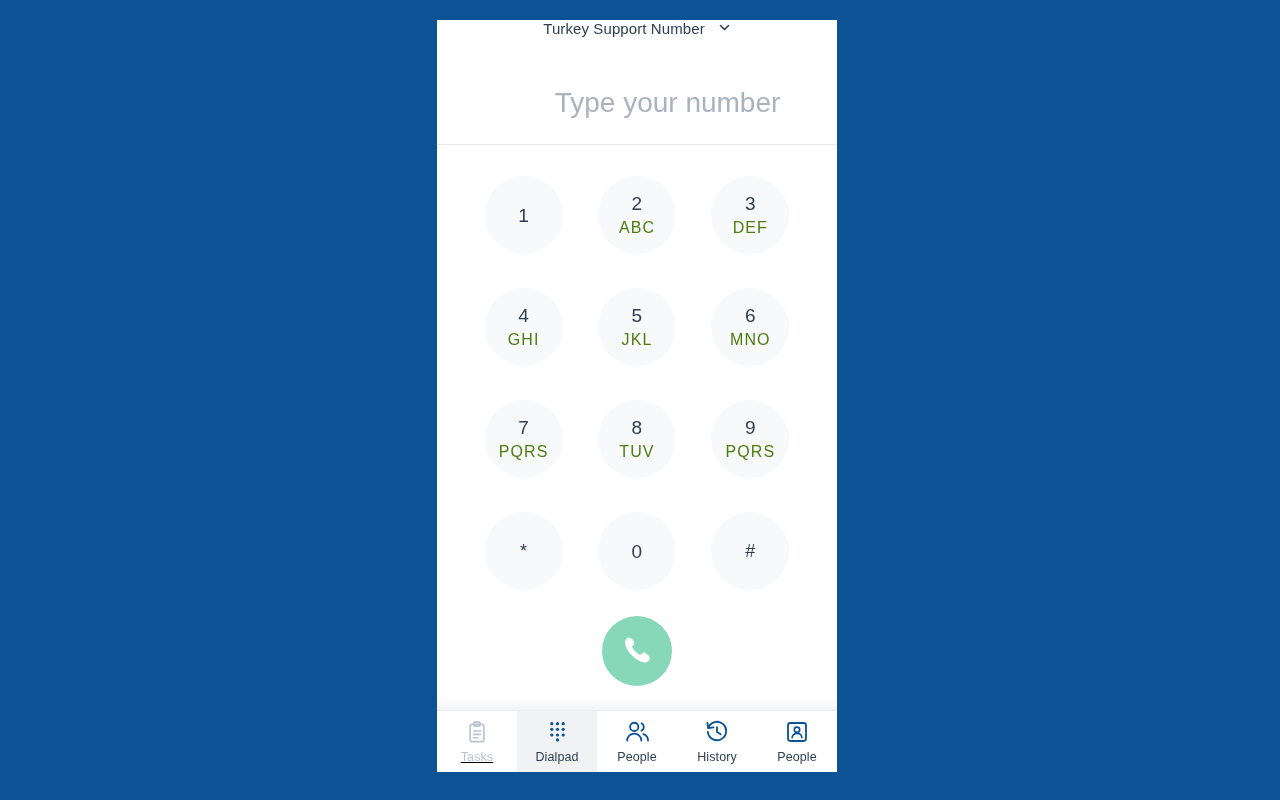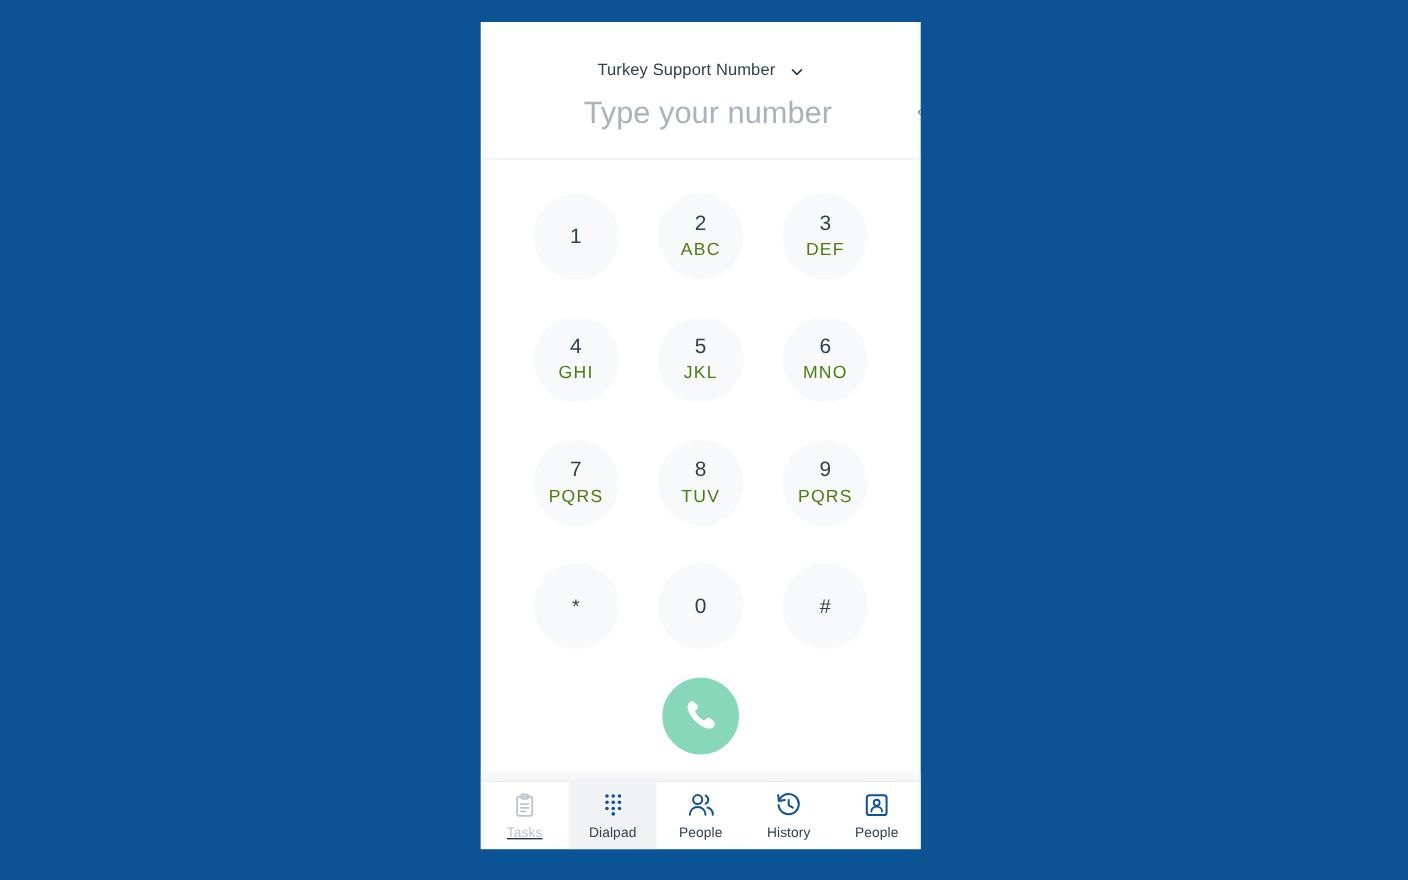--- a/index.html
+++ b/index.html
@@ -33,21 +33,21 @@
   .header {
     height: 125px;
     flex: 0 0 125px;
     border-bottom: 1px solid #e6e9ed;
     position: relative;
   }
 
   .line-selector {
     height: 52px;
     display: flex;
-    align-items: flex-end;
+    align-items: flex-start;
     justify-content: center;
     gap: 13px;
     cursor: pointer;
   }
 
   .line-selector .line-label {
     font-size: 15px;
     color: #2e3f52;
     letter-spacing: .1px;
   }
@@ -56,20 +56,21 @@
     display: block;
     width: 13px;
     height: 13px;
   }
 
   .number-row {
     height: 62px;
     display: flex;
     align-items: center;
     padding: 0 18px 0 26px;
+    margin-left: 24px;
   }
 
   .number-input {
     flex: 1 1 auto;
     border: none;
     outline: none;
     background: transparent;
     font-family: "Liberation Sans", sans-serif;
     font-size: 28px;
     color: #2e3f52;

